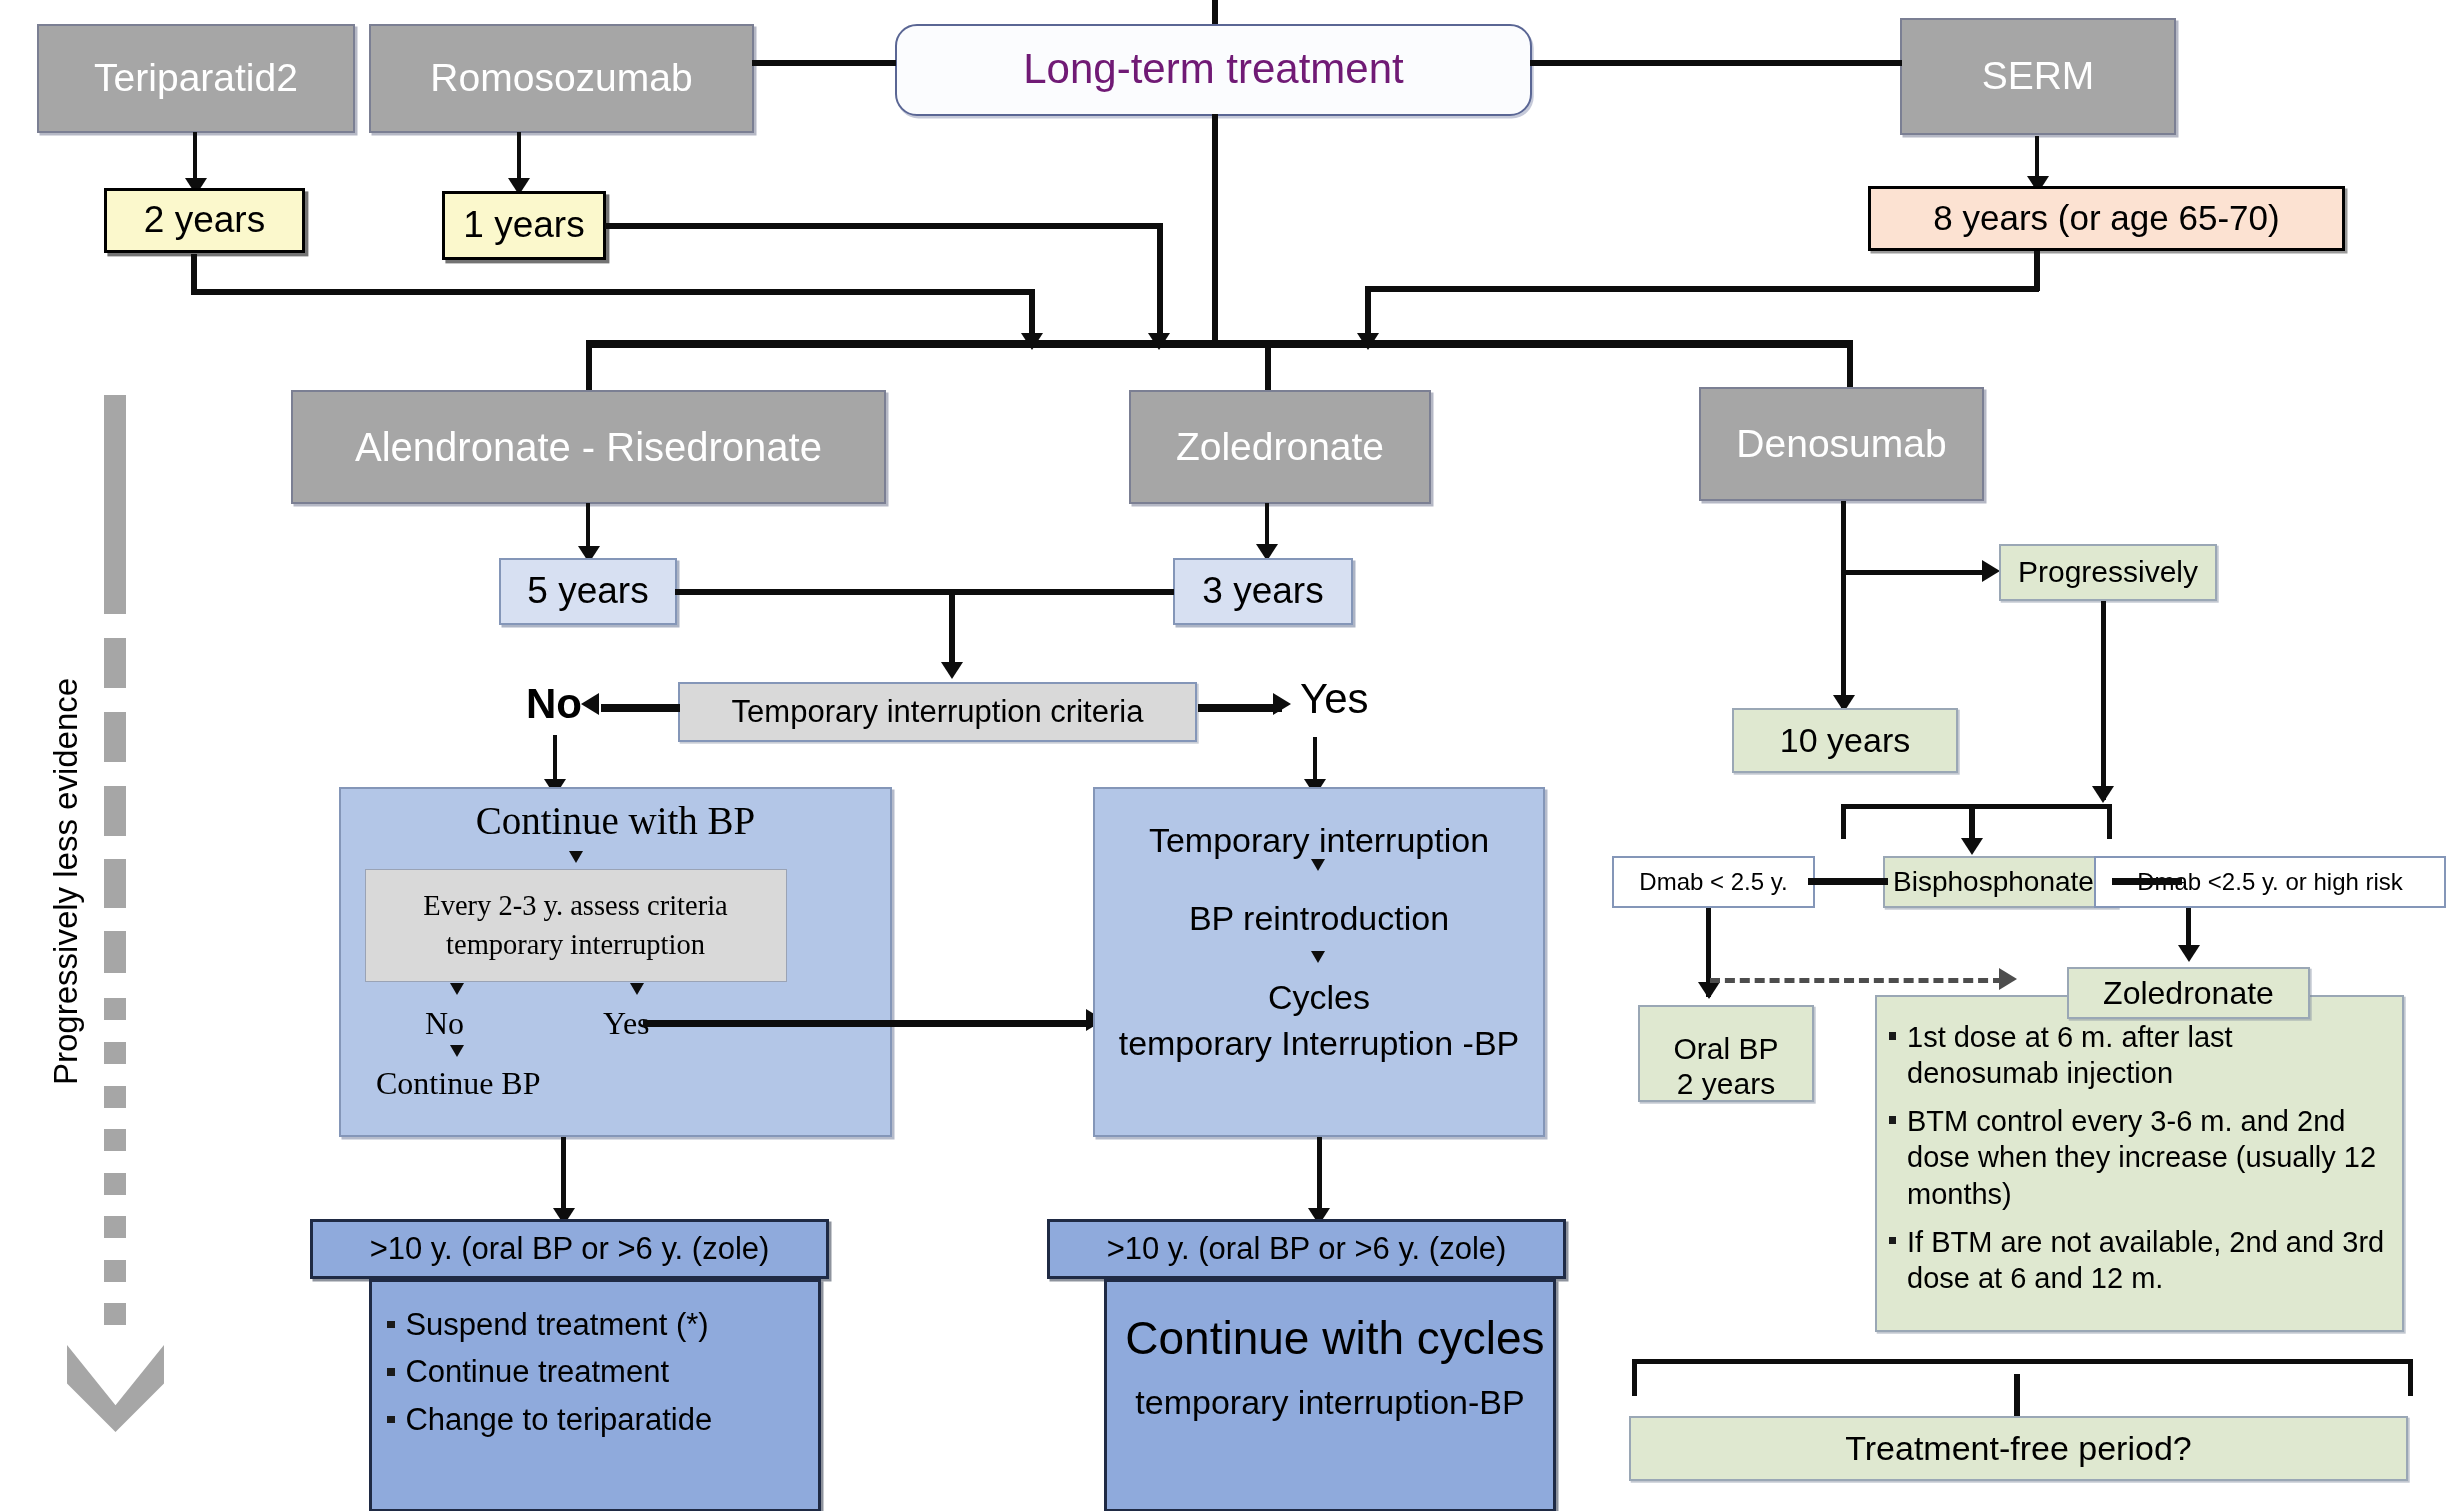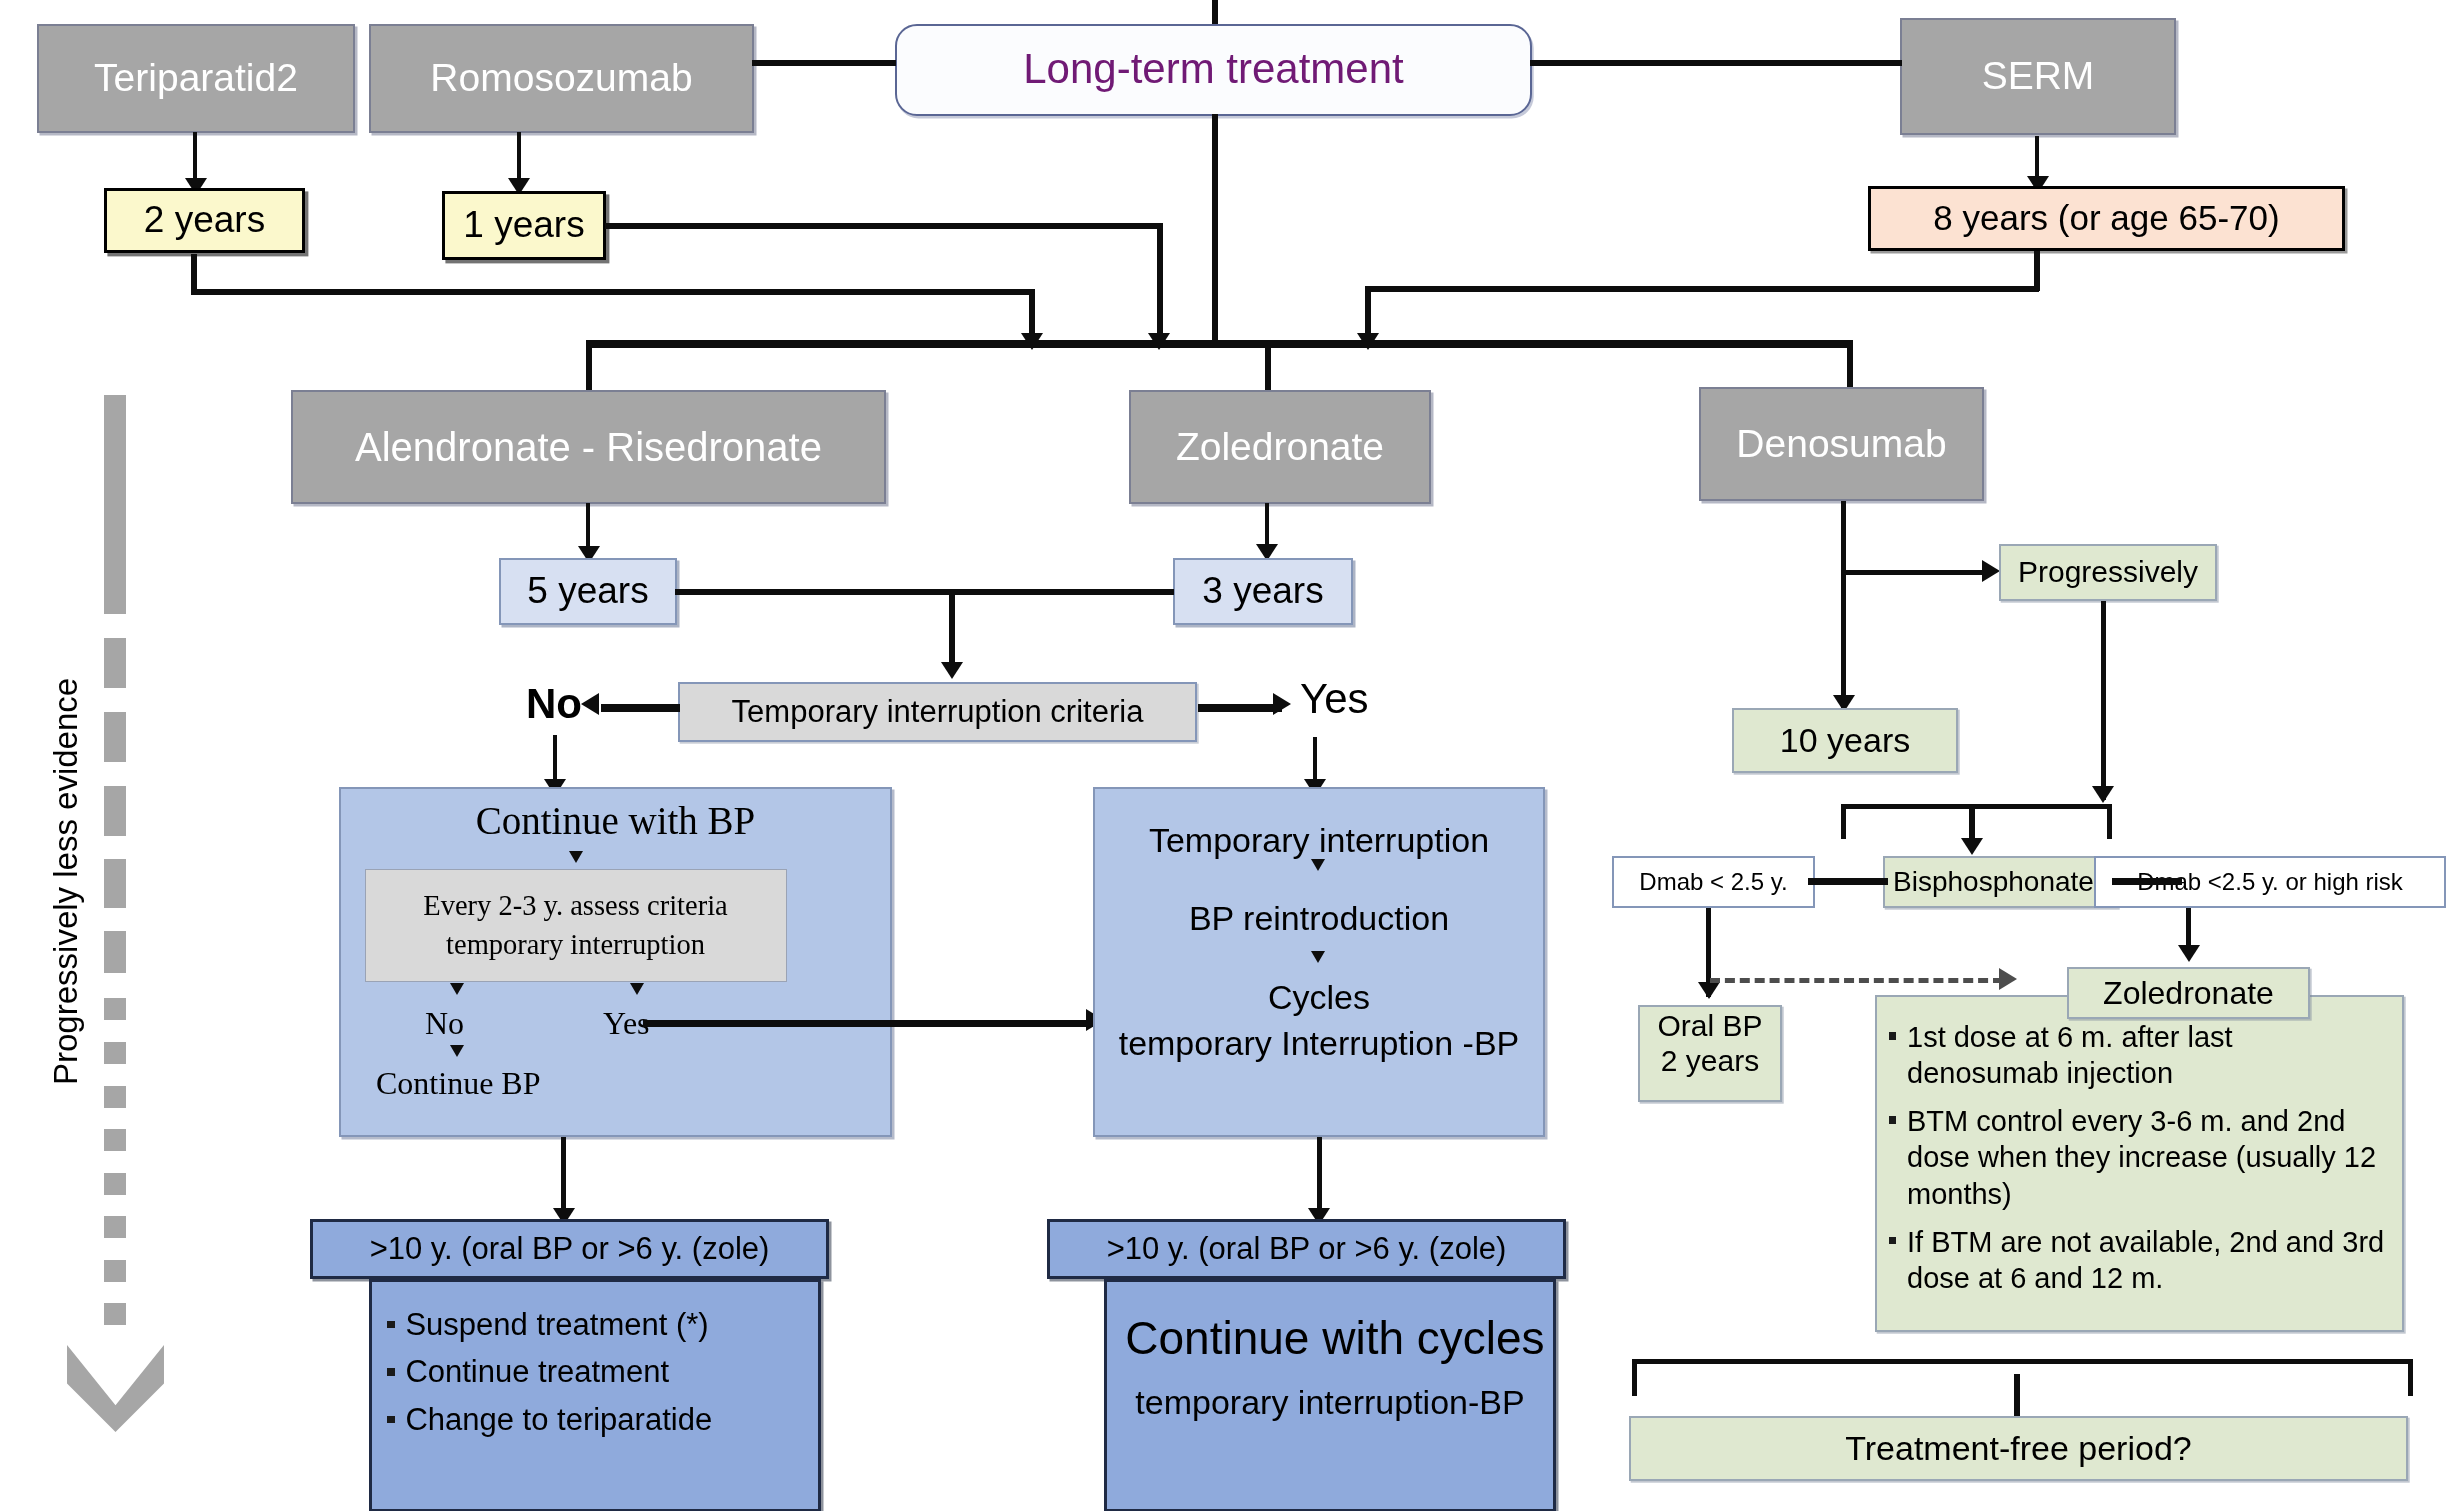--- a/index.html
+++ b/index.html
@@ -234,21 +234,21 @@
     <span>Dmab &lt; 2.5 y.</span>
   </div>
   <div class="box white" style="left:2094px;top:856px;width:352px;height:52px;font-size:24px;">
     <span>Dmab &lt;2.5 y. or high risk</span>
   </div>
   <div class="ln h" style="left:1808px;top:878px;width:80px;height:6.7px;"></div>
   <div class="ln h" style="left:2112px;top:878px;width:70px;height:6.7px;"></div>
 
   <div class="ln v" style="left:1706px;top:908px;height:89px;width:5px;"></div>
   <div class="arrow" style="left:1698px;top:982px;"></div>
-  <div class="box gplain" style="left:1638px;top:1005px;width:144px;height:97px;display:block;padding-top:2px;font-size:30px;">
+  <div class="box gplain" style="left:1638px;top:1005px;width:176px;height:97px;display:block;padding-top:25px;font-size:30px;">
     <div style="text-align:center;">Oral BP</div>
     <div style="text-align:center;">2 years</div>
   </div>
 
   <div class="dashln" style="left:1710px;top:978px;width:293px;"></div>
   <div class="arrowR" style="left:1999px;top:968px;border-left-color:#4d4d4d;"></div>
 
   <div class="ln v" style="left:2186px;top:908px;height:47px;width:5px;"></div>
   <div class="arrow" style="left:2178px;top:945px;"></div>
 

